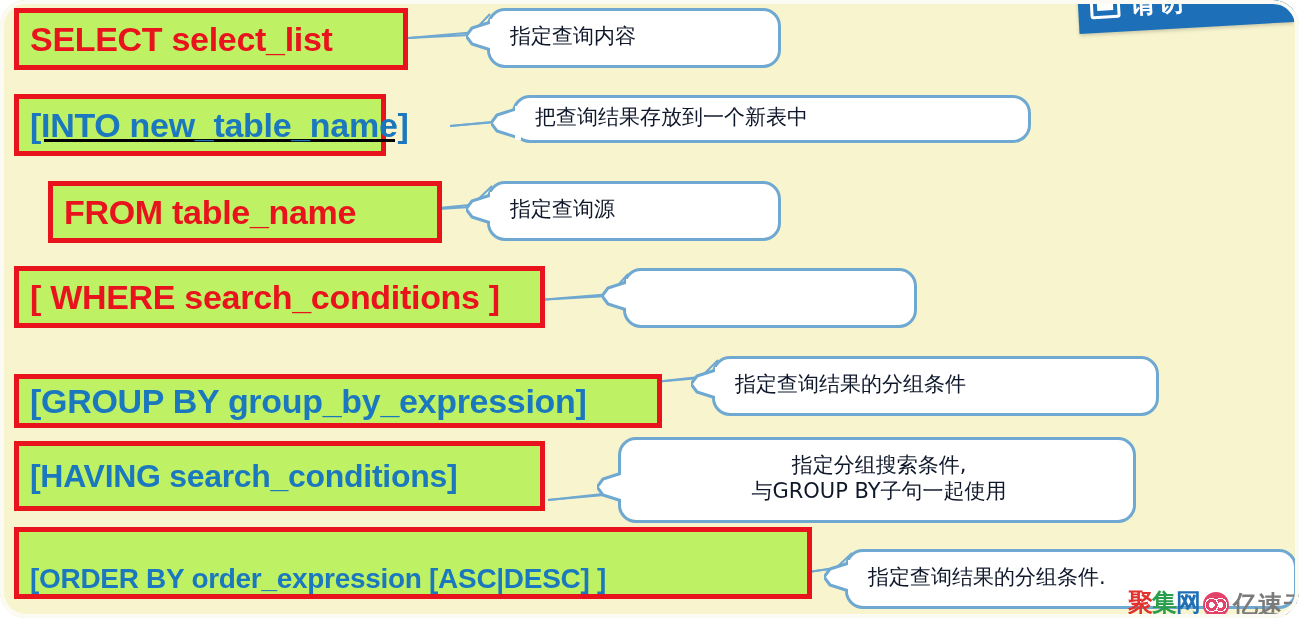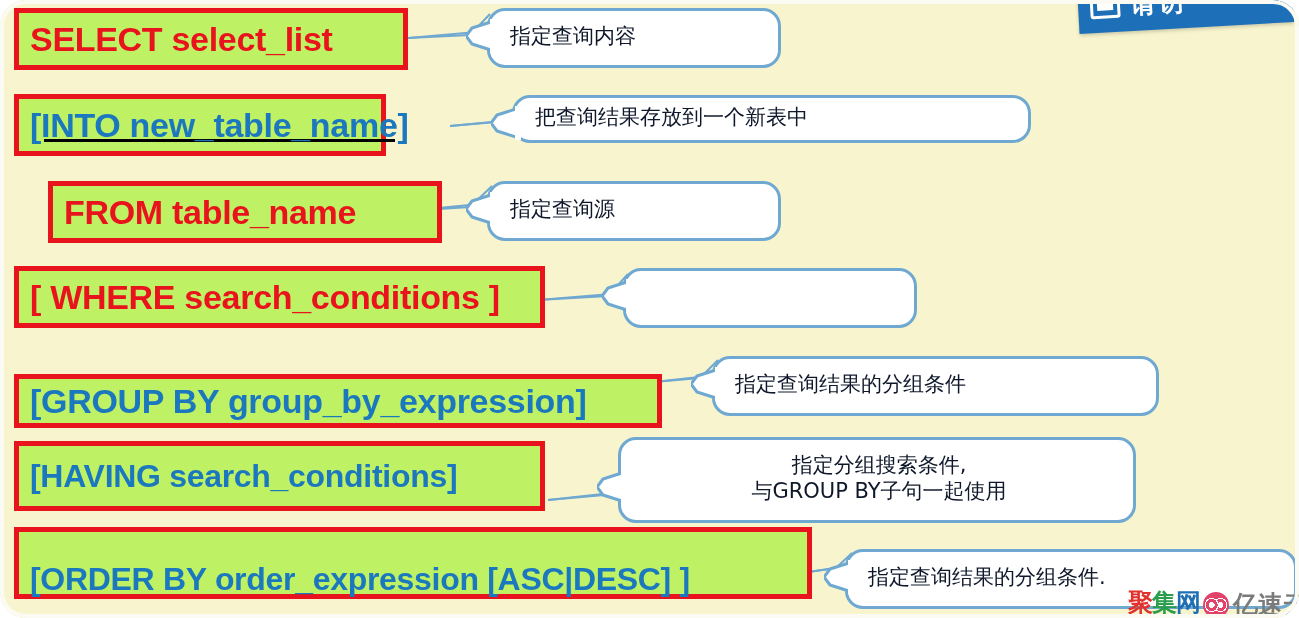--- a/index.html
+++ b/index.html
@@ -198,21 +198,21 @@
       <div class="syntax-box" style="left: 14px; top: 266px; width: 531px; height: 62px;">
         <span class="syntax-text syntax-red" style="font-size: 34px;">[ WHERE search_conditions ]</span>
       </div>
       <div class="syntax-box" style="left: 14px; top: 374px; width: 648px; height: 54px;">
         <span class="syntax-text syntax-blue" style="font-size: 34px;">[GROUP BY group_by_expression]</span>
       </div>
       <div class="syntax-box" style="left: 14px; top: 441px; width: 531px; height: 70px;">
         <span class="syntax-text syntax-blue" style="font-size: 32px;">[HAVING search_conditions]</span>
       </div>
       <div class="syntax-box" style="left: 14px; top: 527px; width: 798px; height: 72px;">
-        <span class="syntax-text syntax-blue" style="font-size: 32px; margin-top: 32px;">[ORDER BY order_expression [ASC|DESC] ]</span>
+        <span class="syntax-text syntax-blue" style="font-size: 28px; margin-top: 32px;">[ORDER BY order_expression [ASC|DESC] ]</span>
       </div>
     </div>
 
   <div id="callout-list">
       <div class="callout" style="left: 487px; top: 8px; width: 294px; height: 60px;">
         <div class="callout-line">指定查询内容</div>
         <div style="position: absolute; left: -24px; top: 8px; width: 30px; height: 34px;"><svg width="30" height="34" viewBox="0 0 30 34" xmlns="http://www.w3.org/2000/svg">
             <path d="M28 2 L6 9 L0 17 L6 25 L28 32 Z" fill="#ffffff" stroke="#6fa8d0" stroke-width="3" stroke-linejoin="round"></path>
             <rect x="24" y="0" width="8" height="34" fill="#ffffff"></rect>
           </svg></div>

